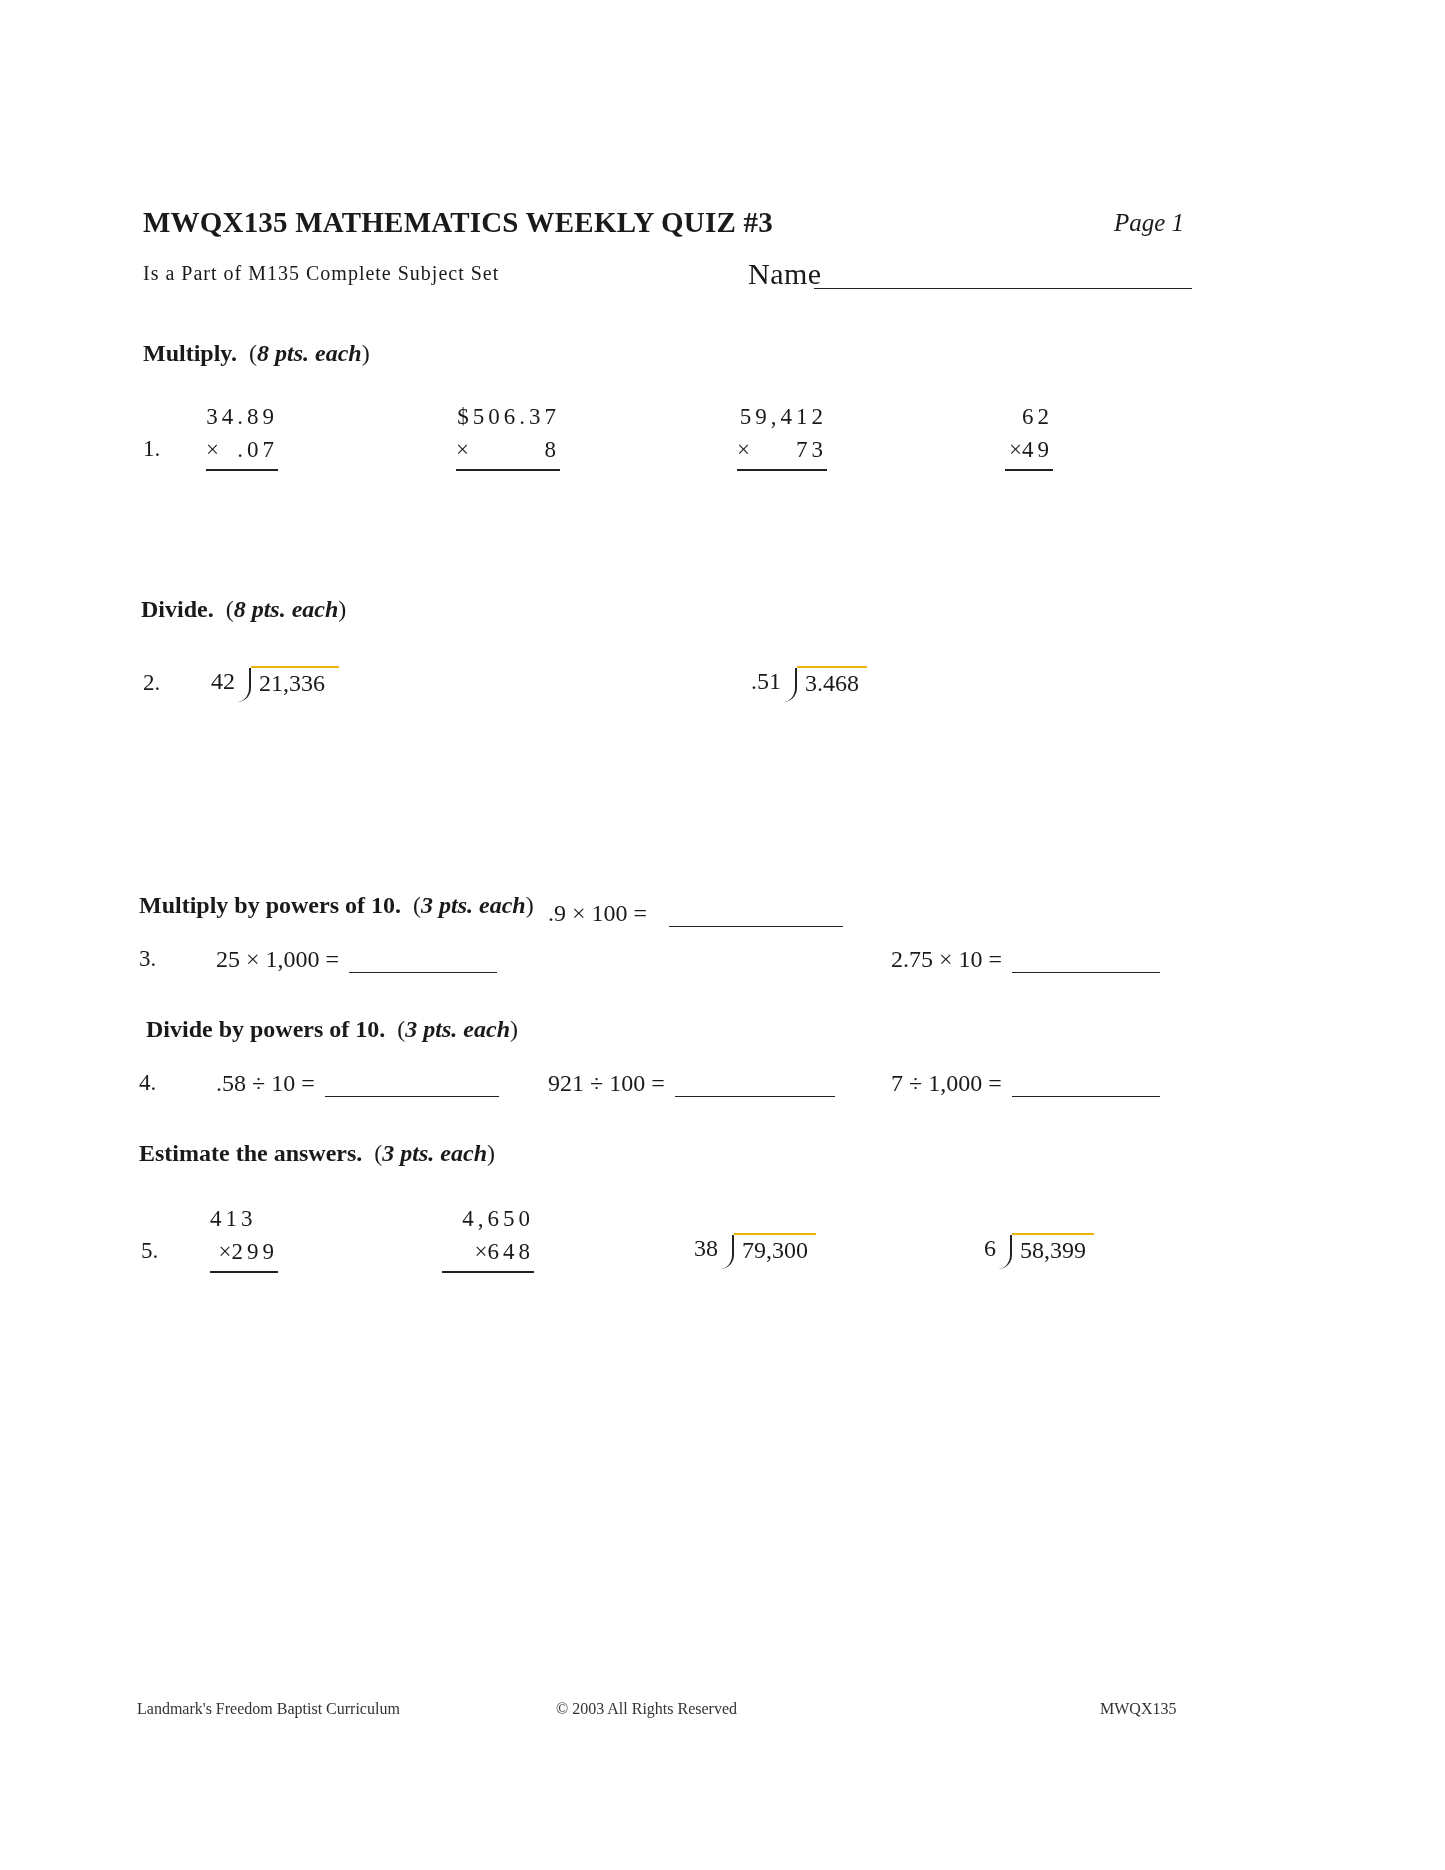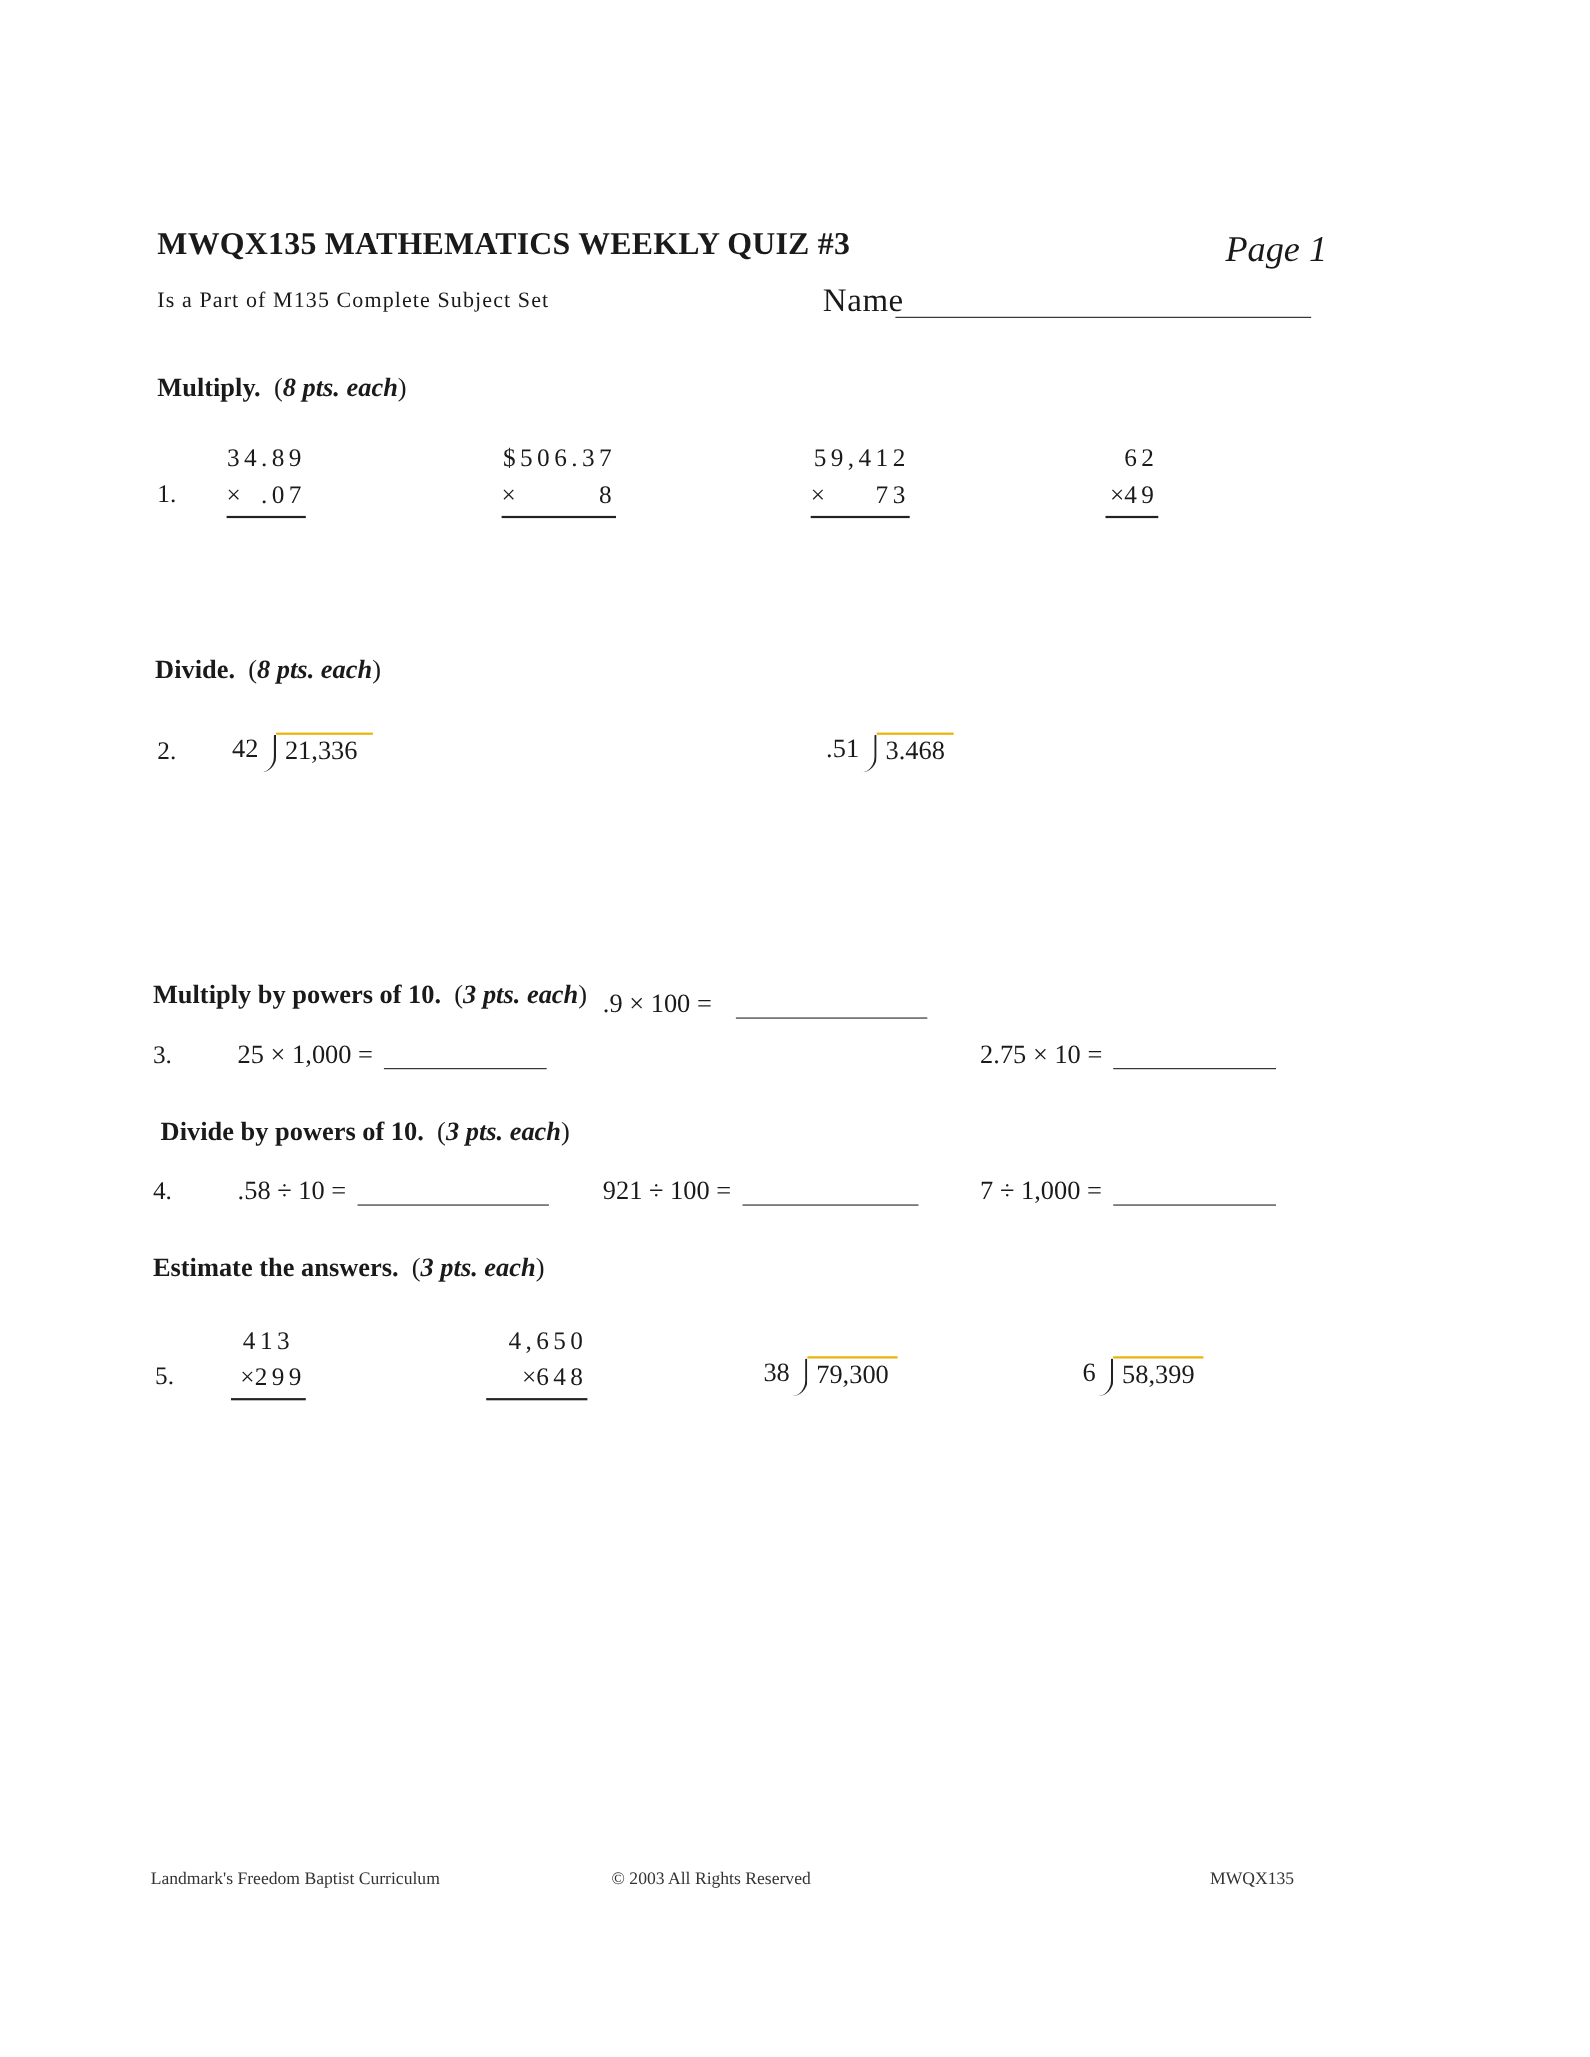--- a/index.html
+++ b/index.html
@@ -2,21 +2,21 @@
 <html><head>
 <meta charset="utf-8">
 <style>
   html, body { margin: 0; padding: 0; background: #ffffff; }
   body {
     width: 1445px; height: 1870px; position: relative; overflow: hidden;
     font-family: "Liberation Serif", "DejaVu Serif", serif; color: #1a1a1a;
   }
   .abs { position: absolute; white-space: nowrap; }
   .title { left: 143px; top: 206px; font-size: 29px; font-weight: bold; letter-spacing: 0.2px; }
-  .page-num { left: 1114px; top: 209px; font-size: 33px; font-style: italic; }
+  .page-num { left: 1114px; top: 209px; font-size: 25px; font-style: italic; }
   .subtitle { left: 143px; top: 262px; font-size: 20px; letter-spacing: 1px; }
   .name-label { left: 748px; top: 257px; font-size: 30px; letter-spacing: 0.5px; }
   .name-line { left: 814px; top: 288px; width: 378px; border-bottom: 1.5px solid #222; height: 0; }
 
   .section-heading { font-size: 24px; font-weight: bold; }
   .section-heading .pts { font-weight: normal; }
   .section-heading .pts i { font-weight: bold; font-style: italic; }
 
   .prob-num { font-size: 23px; }
 
@@ -148,21 +148,21 @@
     <span class="blank" style="width:148px;"></span>
 </div>
 
 <div class="abs section-heading" style="left:139px; top:1140px;">
   <span>Estimate the answers.</span>&nbsp;
   <span class="pts"><span>(</span><i>3 pts. each</i><span>)</span></span>
 </div>
 <div class="abs prob-num" style="left:141px; top:1238px;">5.</div>
 
 <div class="abs vert" style="left:210px; top:1202px; width:68px;">
-  <div class="row" style="justify-content:center;">
+  <div class="row" style="justify-content:flex-start;">
       <span>413</span>
     </div>
   <div class="row" style="justify-content:flex-end;">
       <span class="times">×</span>
       <span>299</span>
     </div>
   <div class="rule"></div>
 </div>
 <div class="abs vert" style="left:442px; top:1202px; width:92px;">
   <div class="row" style="justify-content:flex-end;">

